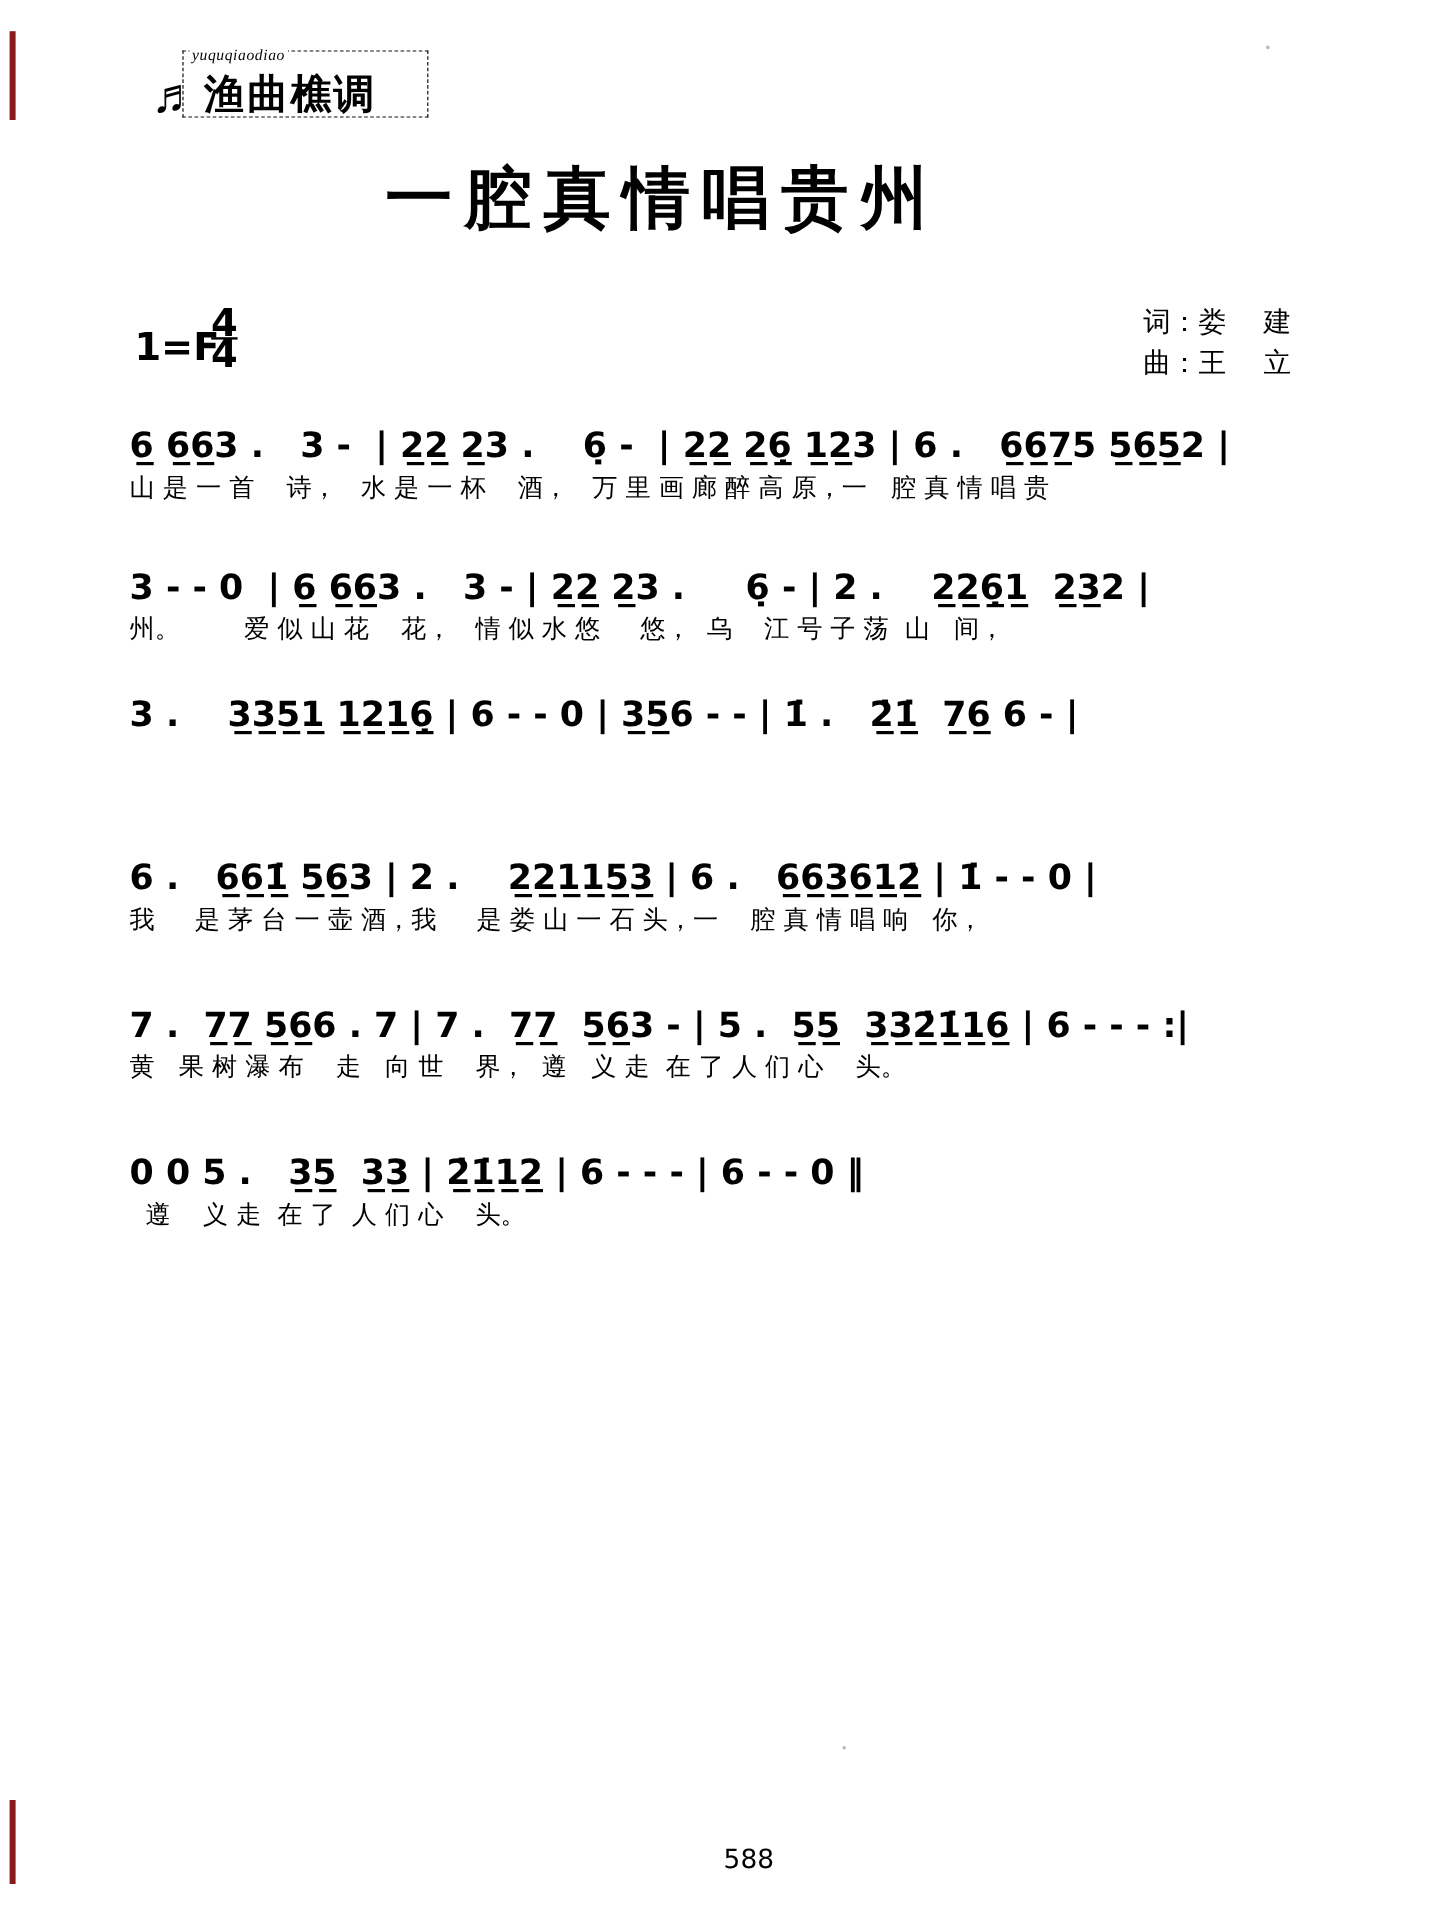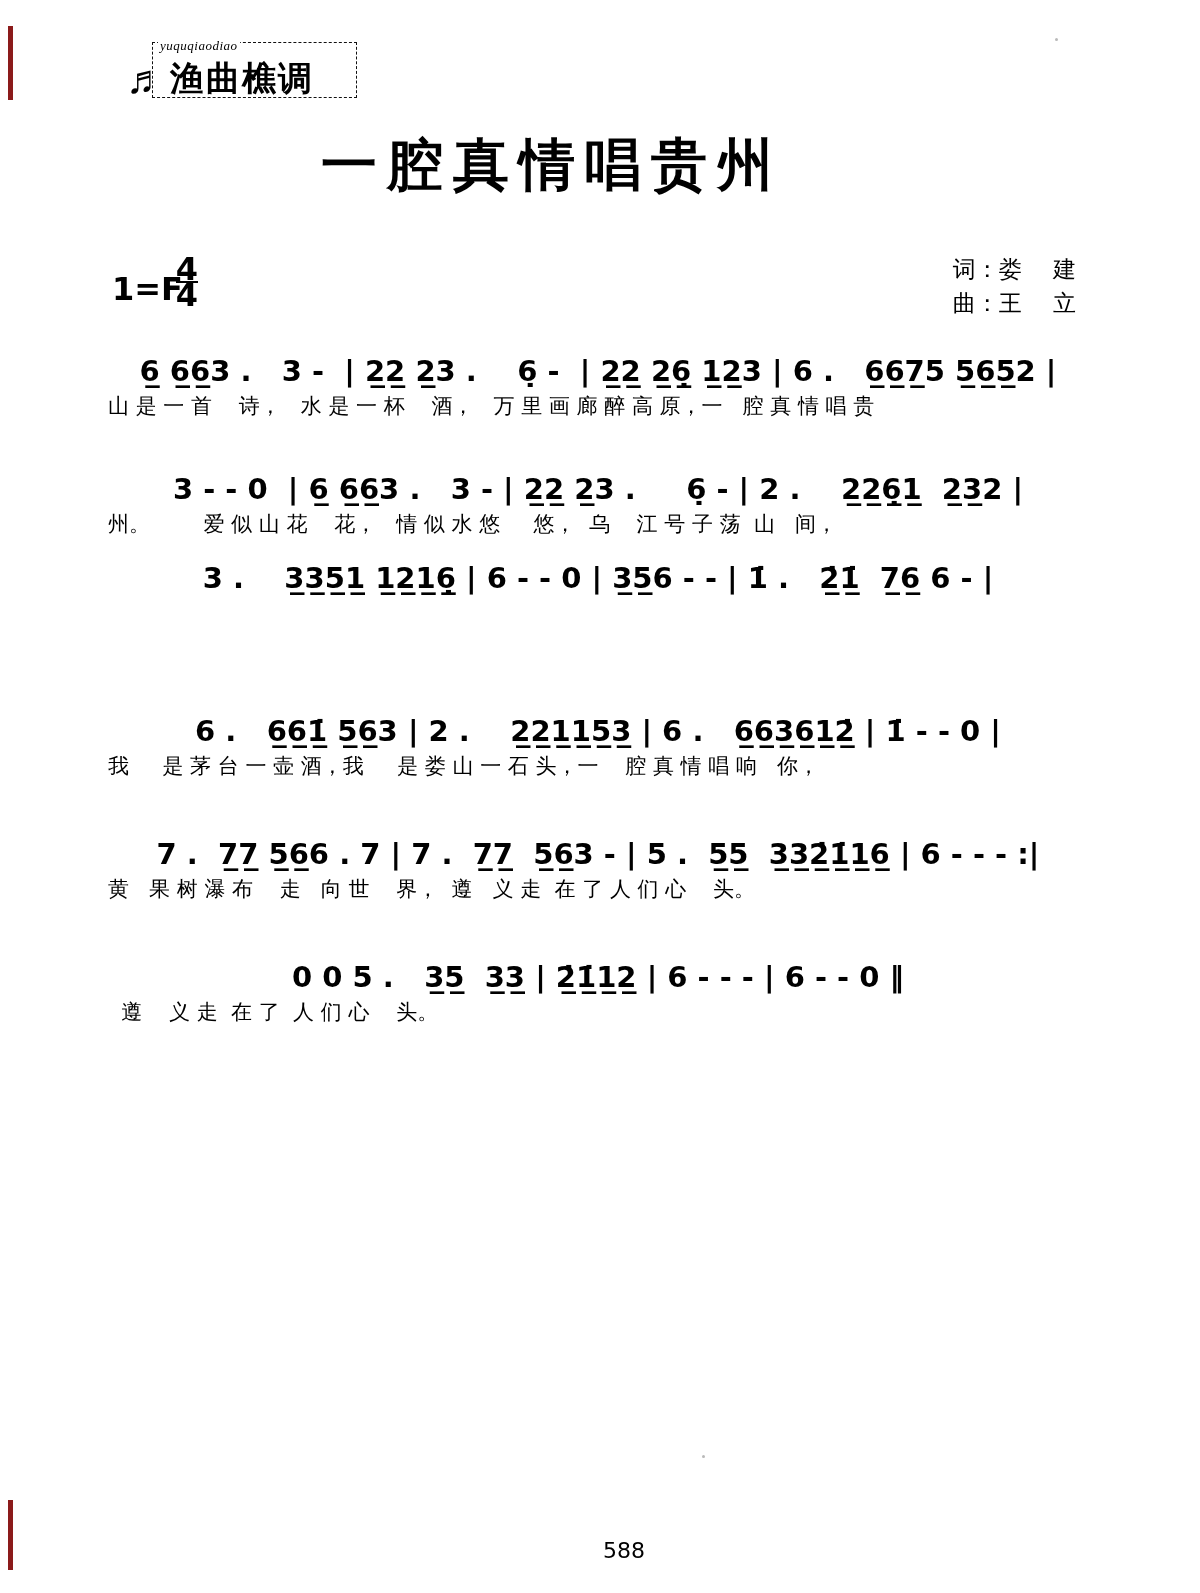--- a/index.html
+++ b/index.html
@@ -133,21 +133,20 @@
     width: 980px;
   }
   .note-row {
     font-family: "DejaVu Sans", sans-serif;
     font-size: 29px;
     font-weight: bold;
     letter-spacing: 0px;
     white-space: pre;
     height: 40px;
     line-height: 38px;
-    text-align: center;
   }
   .lyric-row {
     font-family: "DejaVu Serif", serif;
     font-size: 21px;
     white-space: pre;
     height: 30px;
     line-height: 28px;
     letter-spacing: 0px;
   }
 
@@ -204,21 +203,21 @@
 <div class="system" style="top:352px">
   <div class="note-row">6̲ 6̲6̲3 .   3 -  | 2̲2̲ 2̲3 .    6̣ -  | 2̲2̲ 2̲6̣̲ 1̲2̲3 | 6 .   6̲6̲7̲5 5̲6̲5̲2 |</div>
   <div class="lyric-row">山 是 一 首    诗，   水 是 一 杯    酒，   万 里 画 廊 醉 高 原，一   腔 真 情 唱 贵</div>
 </div>
 
 <div class="system" style="top:470px">
   <div class="note-row">3 - - 0  | 6̲ 6̲6̲3 .   3 - | 2̲2̲ 2̲3 .     6̣ - | 2 .    2̲2̲6̣̲1̲  2̲3̲2 |</div>
   <div class="lyric-row">州。        爱 似 山 花    花，   情 似 水 悠     悠，  乌    江 号 子 荡  山   间，</div>
 </div>
 
-<div class="system" style="top:559px">
+<div class="system" style="top:576px">
   <div class="note-row">3 .    3̲3̲5̲1̲ 1̲2̲1̲6̣̲ | 6 - - 0 | 3̲5̲6 - - | 1̇ .   2̲̇1̲̇  7̲6̲ 6 - |</div>
 </div>
 
 <div class="system" style="top:712px">
   <div class="note-row">6 .   6̲6̲1̲̇ 5̲6̲3 | 2 .    2̲2̲1̲1̲5̲3̲ | 6 .   6̲6̲3̲6̲1̲2̲̇ | 1̇ - - 0 |</div>
   <div class="lyric-row">我     是 茅 台 一 壶 酒，我     是 娄 山 一 石 头，一    腔 真 情 唱 响   你，</div>
 </div>
 
 <div class="system" style="top:835px">
   <div class="note-row">7 .  7̲7̲ 5̲6̲6 . 7 | 7 .  7̲7̲  5̲6̲3 - | 5 .  5̲5̲  3̲3̲2̲̇1̲̇1̲6̲ | 6 - - - :|</div>

